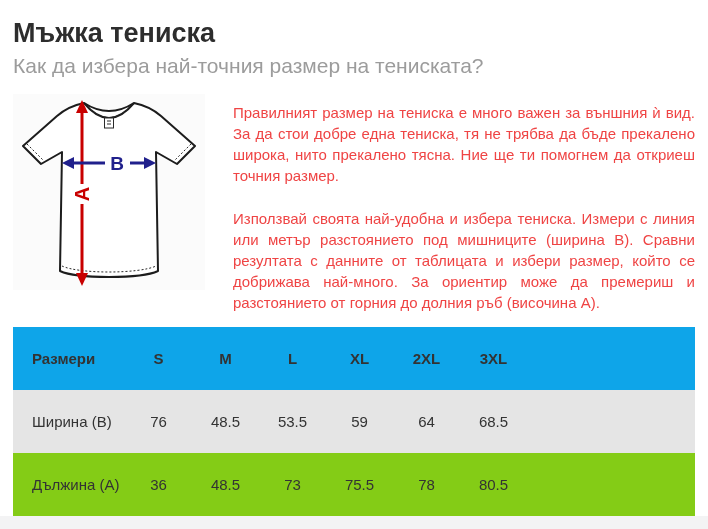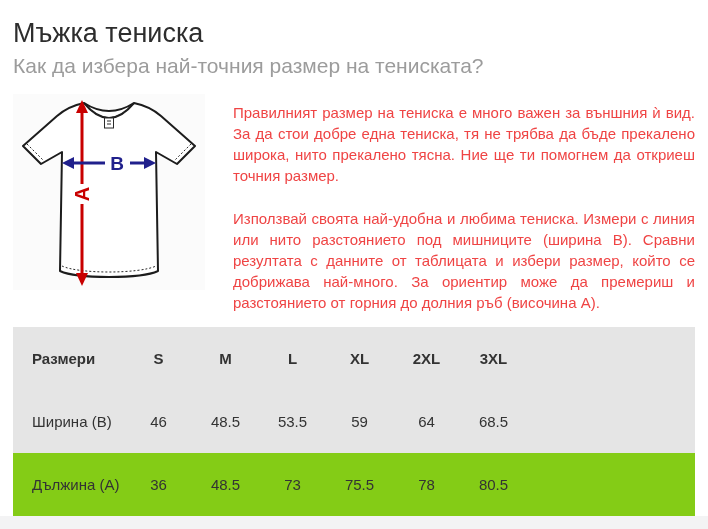--- a/index.html
+++ b/index.html
@@ -10,21 +10,21 @@
     color:#3e3e3e;
     overflow:hidden;
     position:relative;
   }
   .page{padding:0 13px;}
   
   header{padding-top:18px;}
   h1{
     margin:0;
     font-size:27px;
-    font-weight:normal;
+    font-weight:bold;
     color:#2d2d2d;
     letter-spacing:0;
   }
   h2{
     margin:5px 0 16px 0;
     font-size:21px;
     font-weight:normal;
     color:#9c9c9c;
   }
   
@@ -52,21 +52,21 @@
   
   table{
     border-collapse:collapse;
     table-layout:fixed;
     width:682px;
     margin-top:14px;
     font-size:15px;
     color:#333333;
   }
   tr{height:63px;}
-  thead tr{background:#e5e5e5;}
+  thead tr{background:#0ea5e9;}
   tbody tr.row-even{background:#e5e5e5;}
   tbody tr.row-odd{background:#84cc16;}
   th,td{
     padding:0;
     vertical-align:middle;
     font-weight:normal;
   }
   thead th{font-weight:bold;}
   .c-label{text-align:left;padding-left:19px;}
   .c-val{text-align:center;}
@@ -126,21 +126,21 @@
           <line x1="117" y1="69" x2="133" y2="69" stroke="#20208c" stroke-width="3"></line>
           <polygon points="49,69 61,63 61,75" fill="#20208c"></polygon>
           <polygon points="143,69 131,63 131,75" fill="#20208c"></polygon>
           <text x="104" y="69" text-anchor="middle" dominant-baseline="central" font-family="Liberation Sans, sans-serif" font-size="19" font-weight="bold" fill="#20208c">B</text>
         </g>
       </svg>
     </div>
 
     <div class="intro">
       <p>Правилният размер на тениска е много важен за външния ѝ вид. За да стои добре една тениска, тя не трябва да бъде прекалено широка, нито прекалено тясна. Ние ще ти помогнем да откриеш точния размер.</p>
-      <p>Използвай своята най-удобна и любима тениска. Измери с линия или нито разстоянието под мишниците (ширина B). Сравни резултата с данните от таблицата и избери размер, който се добрижава най-много. За ориентир може да премериш и разстоянието от горния до долния ръб (височина A).</p>
+      <p>Използвай своята най-удобна и избера тениска. Измери с линия или метър разстоянието под мишниците (ширина B). Сравни резултата с данните от таблицата и избери размер, който се добрижава най-много. За ориентир може да премериш и разстоянието от горния до долния ръб (височина A).</p>
     </div>
 
   </section>
 
   <table>
     <colgroup>
       <col style="width:112px">
         <col style="width:67px">
         <col style="width:67px">
       <col style="width:67px">
@@ -157,21 +157,21 @@
         <th class="c-val">L</th>
         <th class="c-val">XL</th>
         <th class="c-val">2XL</th>
         <th class="c-val">3XL</th>
         <th></th>
       </tr>
     </thead>
     <tbody>
       <tr class="row-even">
         <td class="c-label">Ширина (B)</td>
-        <td class="c-val">46</td>
+        <td class="c-val">76</td>
         <td class="c-val">48.5</td>
         <td class="c-val">53.5</td>
         <td class="c-val">59</td>
         <td class="c-val">64</td>
         <td class="c-val">68.5</td>
         <td></td>
       </tr>
       <tr class="row-odd">
         <td class="c-label">Дължина (A)</td>
         <td class="c-val">36</td>

